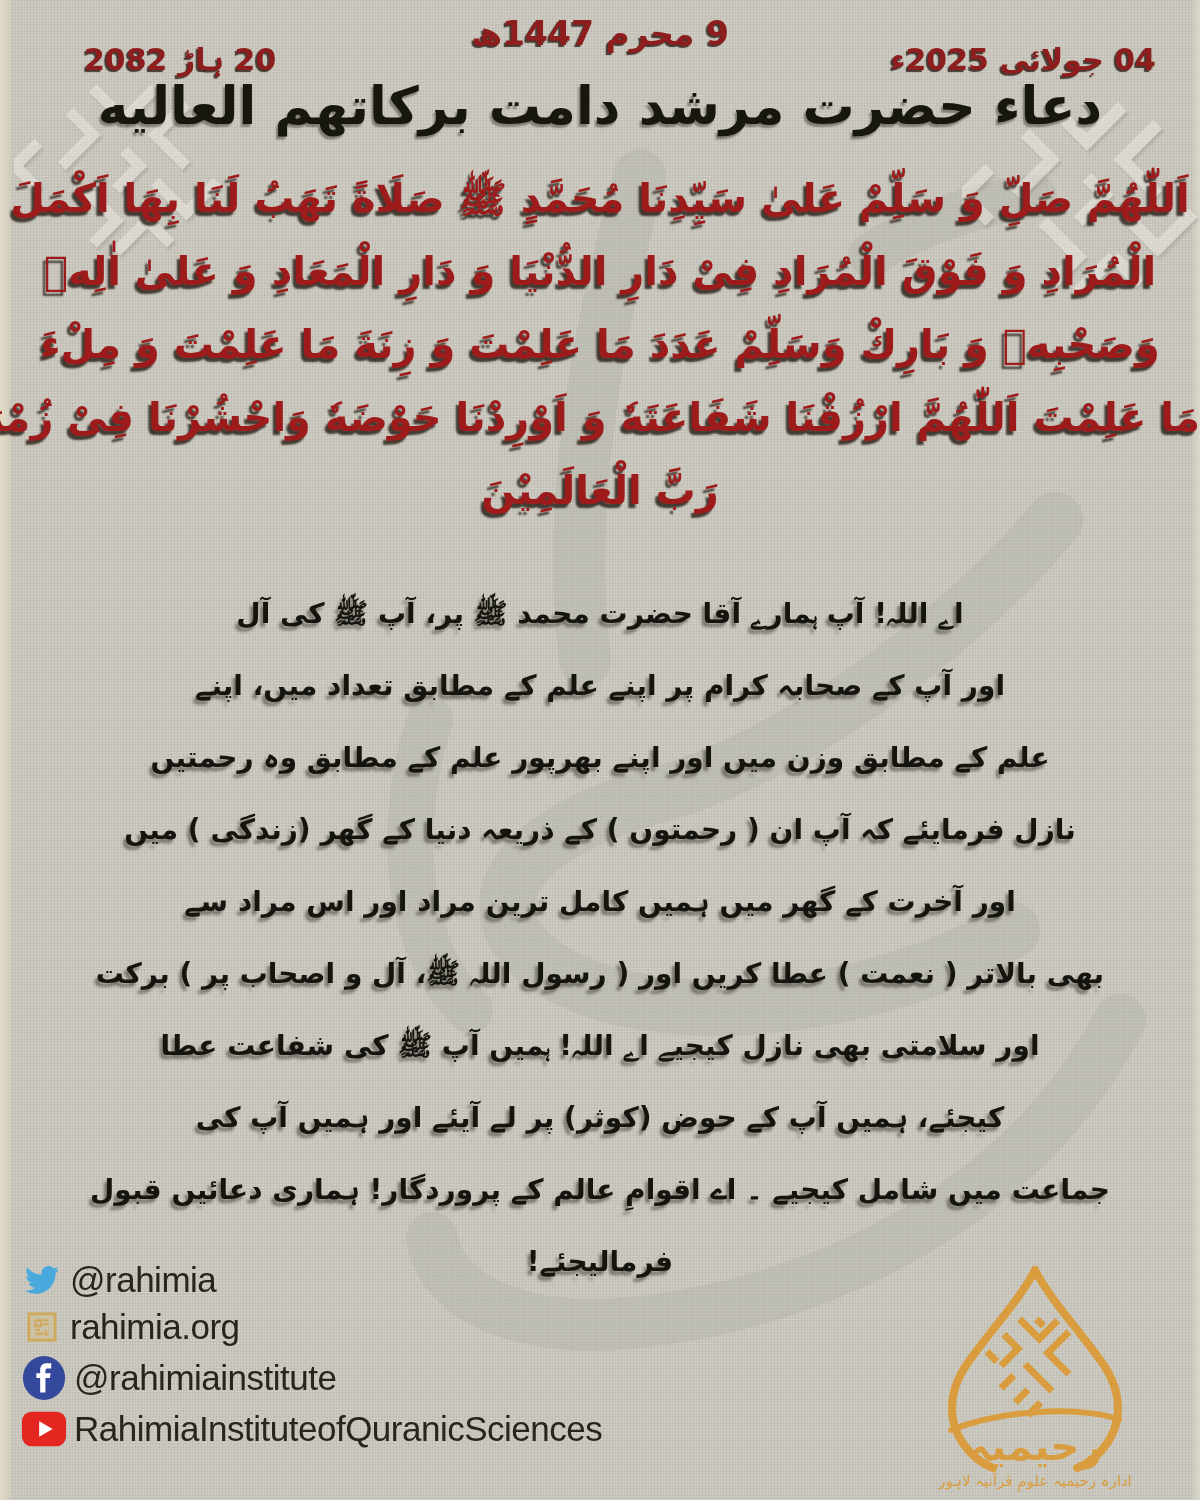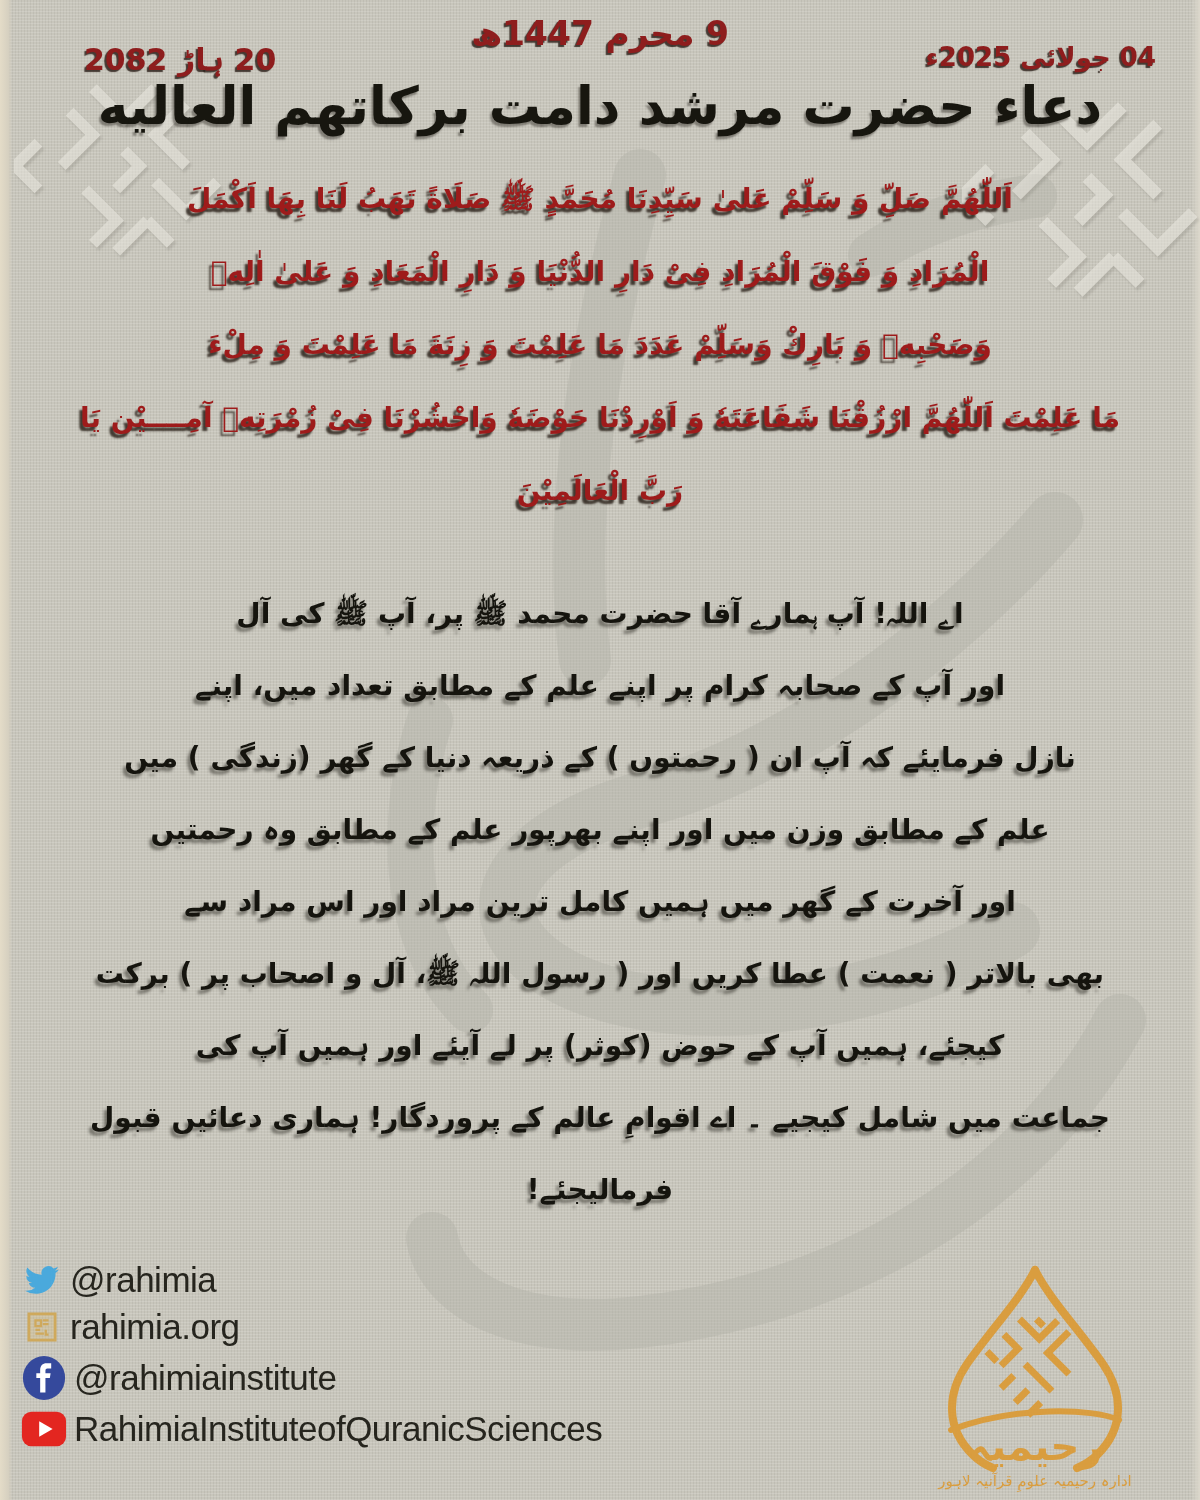--- a/index.html
+++ b/index.html
@@ -19,29 +19,29 @@
   .ornament svg{filter:drop-shadow(2px 3px 1px rgba(92,90,80,.35));}
   .ornament-tl{left:14px;top:56px;width:220px;height:220px;}
   .ornament-tr{left:962px;top:70px;width:250px;height:250px;}
 
   
   .watermark{position:absolute;left:0;top:0;width:1200px;height:1500px;pointer-events:none;}
 
   .hdr-date{position:absolute;color:#8e1d1d;font-weight:bold;
             text-shadow:-2px 2px 1px rgba(35,22,16,.8);white-space:nowrap;}
   .date-hijri{top:14px;left:0;width:100%;text-align:center;font-size:33px;}
-  .date-greg{top:42px;right:44px;font-size:26px;}
+  .date-greg{top:42px;right:44px;font-size:30px;}
   .date-punj{top:42px;left:84px;font-size:30px;}
   .page-title{position:absolute;top:76px;left:0;width:100%;text-align:center;
               font-size:52px;font-weight:bold;color:#17160f;
               text-shadow:-2px 3px 2px rgba(70,66,58,.55);}
 
   .dua-block{position:absolute;top:162px;left:0;width:100%;text-align:center;}
   .dua-line{display:block;height:73px;line-height:73px;white-space:nowrap;
-            font-size:28px;font-weight:bold;color:#9e1b1b;direction:rtl;
+            font-size:40px;font-weight:bold;color:#9e1b1b;direction:rtl;
             text-shadow:-3px 4px 2px rgba(32,22,15,.8);}
 
   .urdu-block{position:absolute;top:578px;left:0;width:100%;text-align:center;}
   .urdu-line{display:block;height:72px;line-height:72px;white-space:nowrap;
              font-size:28px;font-weight:bold;color:#15140e;direction:rtl;
              text-shadow:-3px 4px 3px rgba(55,52,45,.55);}
 
   .social{position:absolute;left:20px;top:1260px;display:flex;flex-direction:column;}
   .social-row{display:flex;align-items:center;margin-bottom:7px;}
   .social-icon{flex:0 0 auto;display:flex;align-items:center;justify-content:center;}
@@ -100,24 +100,25 @@
       <span class="dua-line">الْمُرَادِ وَ فَوْقَ الْمُرَادِ فِیْ دَارِ الدُّنْیَا وَ دَارِ الْمَعَادِ وَ عَلیٰ اٰلِهٖ</span>
       <span class="dua-line">وَصَحْبِهٖ وَ بَارِكْ وَسَلِّمْ عَدَدَ مَا عَلِمْتَ وَ زِنَةَ مَا عَلِمْتَ وَ مِلْءَ</span>
       <span class="dua-line">مَا عَلِمْتَ اَللّٰهُمَّ ارْزُقْنَا شَفَاعَتَهٗ وَ اَوْرِدْنَا حَوْضَهٗ وَاحْشُرْنَا فِیْ زُمْرَتِهٖ آمِــــیْن یَا</span>
       <span class="dua-line">رَبَّ الْعَالَمِیْنَ</span>
     </div>
 
   <div class="urdu-block">
 
   <span class="urdu-line">اے اللہ! آپ ہمارے آقا حضرت محمد ﷺ پر، آپ ﷺ کی آل</span>
       <span class="urdu-line">اور آپ کے صحابہ کرام پر اپنے علم کے مطابق تعداد میں، اپنے</span>
+      <span class="urdu-line">علم کے مطابق وزن میں اور اپنے بھرپور علم کے مطابق وہ رحمتیں</span>
       <span class="urdu-line">نازل فرمایئے کہ آپ ان ( رحمتوں ) کے ذریعہ دنیا کے گھر (زندگی ) میں</span>
-      <span class="urdu-line">علم کے مطابق وزن میں اور اپنے بھرپور علم کے مطابق وہ رحمتیں</span>
       <span class="urdu-line">اور آخرت کے گھر میں ہمیں کامل ترین مراد اور اس مراد سے</span>
       <span class="urdu-line">بھی بالاتر ( نعمت ) عطا کریں اور ( رسول اللہ ﷺ، آل و اصحاب پر ) برکت</span>
+      <span class="urdu-line">اور سلامتی بھی نازل کیجیے اے اللہ! ہمیں آپ ﷺ کی شفاعت عطا</span>
       <span class="urdu-line">کیجئے، ہمیں آپ کے حوض (کوثر) پر لے آیئے اور ہمیں آپ کی</span>
       <span class="urdu-line">جماعت میں شامل کیجیے ۔ اے اقوامِ عالم کے پروردگار! ہماری دعائیں قبول</span>
       <span class="urdu-line">فرمالیجئے!</span>
     </div>
 
   <div class="social">
     <div class="social-row row-tw">
       <span class="social-icon">
         <svg viewBox="0 0 24 24" width="40" height="34">
             <path fill="#4aa9dc" d="M23.95 4.57a10 10 0 0 1-2.82.77 4.96 4.96 0 0 0 2.16-2.72c-.95.56-2.01.96-3.13 1.18a4.92 4.92 0 0 0-8.39 4.49A13.98 13.98 0 0 1 1.64 3.16a4.92 4.92 0 0 0 1.52 6.57 4.9 4.9 0 0 1-2.23-.61v.06a4.93 4.93 0 0 0 3.95 4.83 4.96 4.96 0 0 1-2.22.08 4.93 4.93 0 0 0 4.6 3.42A9.87 9.87 0 0 1 0 19.54a13.94 13.94 0 0 0 7.55 2.21c9.06 0 14.01-7.5 14.01-14.01 0-.21 0-.42-.02-.63a10.02 10.02 0 0 0 2.41-2.54z"></path>

